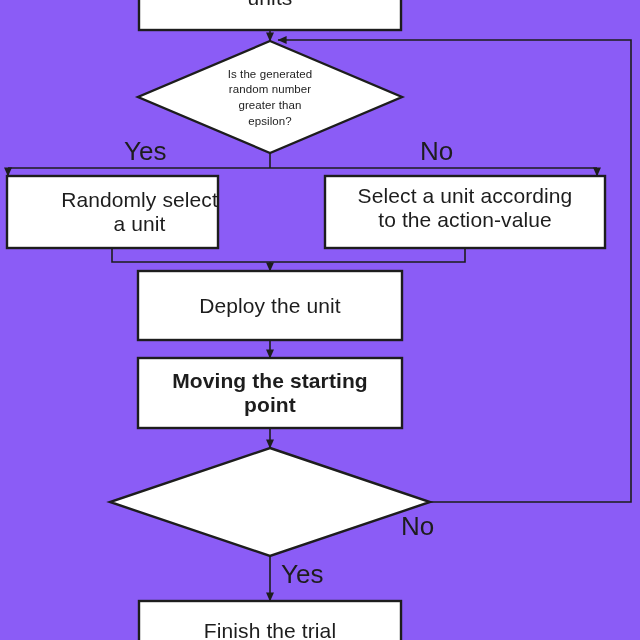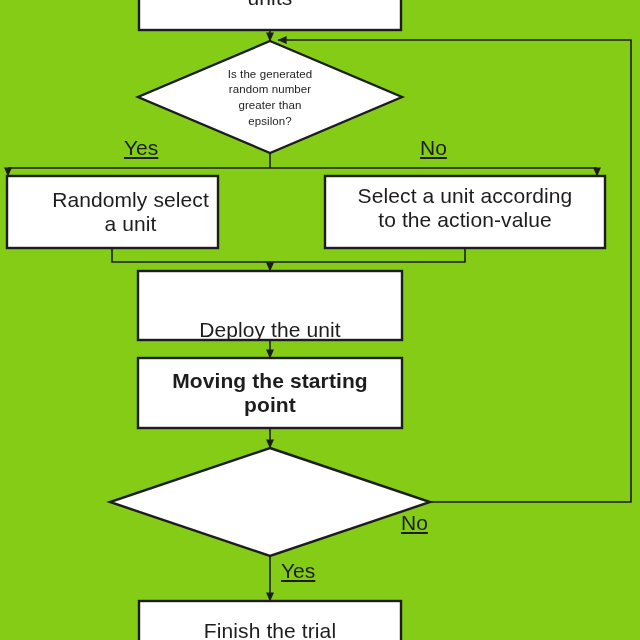--- a/index.html
+++ b/index.html
@@ -11,21 +11,21 @@
     width: 640px;
     height: 640px;
     font-family: "Liberation Sans", sans-serif;
     color: #1a1a1a;
     overflow: hidden;
   }
   #flow-root {
     position: relative;
     width: 640px;
     height: 640px;
-    background: #84cc16;
+    background: #8b5cf6;
   }
   svg#flow-svg {
     position: absolute;
     left: 0;
     top: 0;
     width: 640px;
     height: 640px;
   }
   .node-label {
     position: absolute;
@@ -42,24 +42,23 @@
     font-size: 21px;
     letter-spacing: 0.1px;
   }
   .dec-label {
     font-size: 11.5px;
     line-height: 1.35;
     letter-spacing: 0.1px;
   }
   .edge-label {
     position: absolute;
-    font-size: 21px;
+    font-size: 26px;
     color: #1d1d1d;
     pointer-events: none;
-    text-decoration: underline;
   }
   .hit {
     position: absolute;
     background: transparent;
   }
 </style>
 </head>
 <body>
 
 <div id="flow-root">
@@ -110,27 +109,27 @@
     <polyline points="430,502 631,502 631,40 278,40" fill="none" stroke="#1d1d1d" stroke-width="1.6" marker-end="url(#arrowleft)"></polyline>
   </svg>
 
   <div class="node-label proc-label" style="left:139px; top:-34px; width:262px; height:64px;">units</div>
 
   <div class="node-label dec-label" style="left:180px; top:62px; width:180px; height:72px;">Is the generated
 random number
 greater than
 epsilon?</div>
 
-  <div class="node-label proc-label" style="left:5px; top:176px; width:211px; height:72px;padding-left:20px;">Randomly select
+  <div class="node-label proc-label" style="left:14px; top:176px; width:211px; height:72px;padding-left:20px;">Randomly select
 a unit</div>
 
   <div class="node-label proc-label" style="left:325px; top:172px; width:280px; height:72px;">Select a unit according
 to the action-value</div>
 
-  <div class="node-label proc-label" style="left:138px; top:271px; width:264px; height:69px;margin-top:24px;">Deploy the unit</div>
+  <div class="node-label proc-label" style="left:138px; top:271px; width:264px; height:69px;">Deploy the unit</div>
 
   <div class="node-label proc-label" style="left:138px; top:358px; width:264px; height:70px;font-weight:bold;">Moving the starting
 point</div>
 
 
   <div class="node-label proc-label" style="left:139px; top:601px; width:262px; height:60px;">Finish the trial</div>
 
   <div class="edge-label" style="left:124px; top:136px;">Yes</div>
 
   <div class="edge-label" style="left:420px; top:136px;">No</div>

